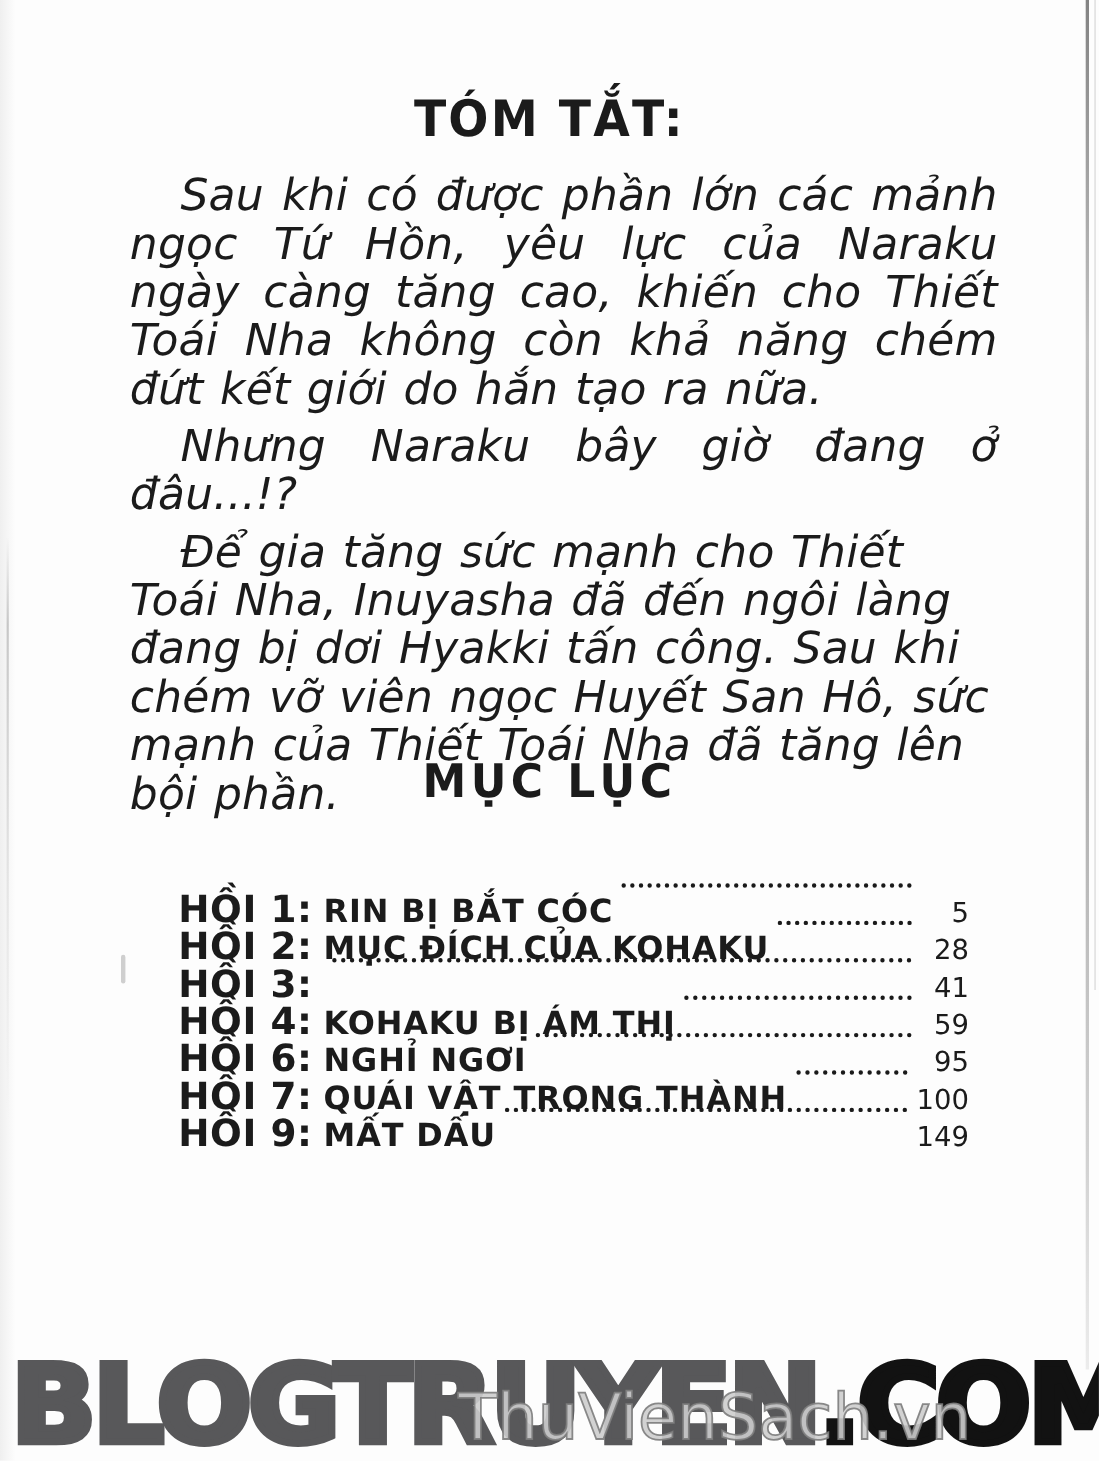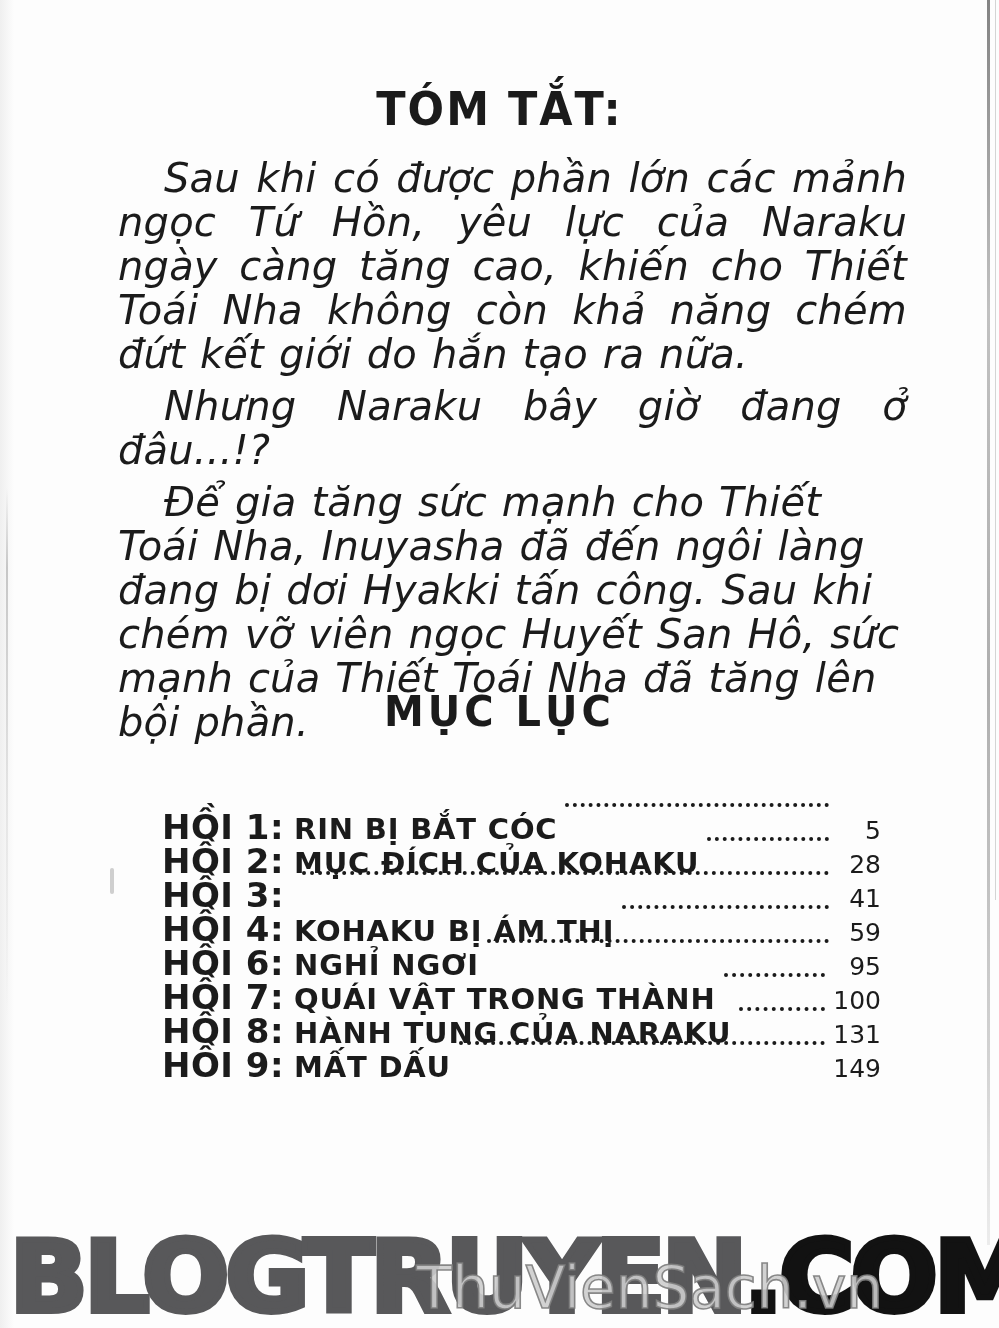--- a/index.html
+++ b/index.html
@@ -214,26 +214,20 @@
     <span class="toc-leader"></span>
     <span class="toc-page">95</span>
   </div>
     <div class="toc-row">
     <span class="toc-label">HỒI 7:</span>
     <span class="toc-chapter">QUÁI VẬT TRONG THÀNH</span>
     <span class="toc-leader"></span>
     <span class="toc-page">100</span>
   </div>
     <div class="toc-row">
-    <span class="toc-label">HỒI 8:</span>
-    <span class="toc-chapter">HÀNH TUNG CỦA NARAKU</span>
-    <span class="toc-leader"></span>
-    <span class="toc-page">131</span>
-  </div>
-    <div class="toc-row">
     <span class="toc-label">HỒI 9:</span>
     <span class="toc-chapter">MẤT DẤU</span>
     <span class="toc-leader"></span>
     <span class="toc-page">149</span>
   </div>
   </div>
 
 <div class="watermark-band">
 
   <div class="site-logo">

